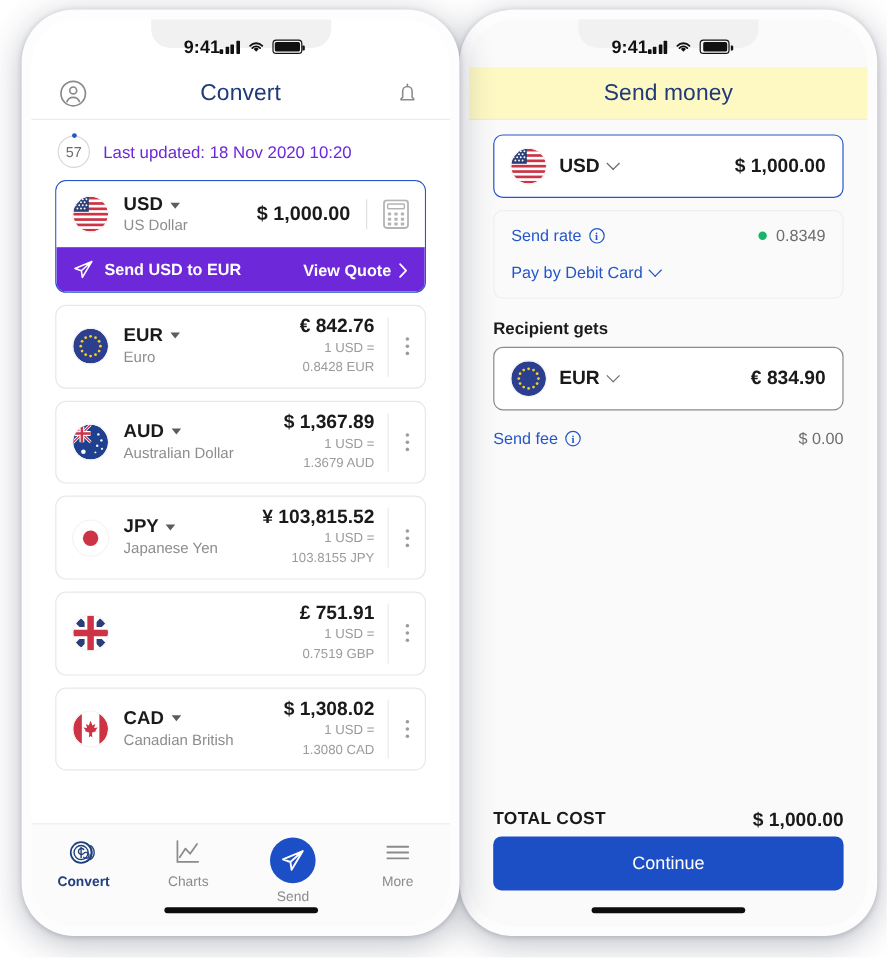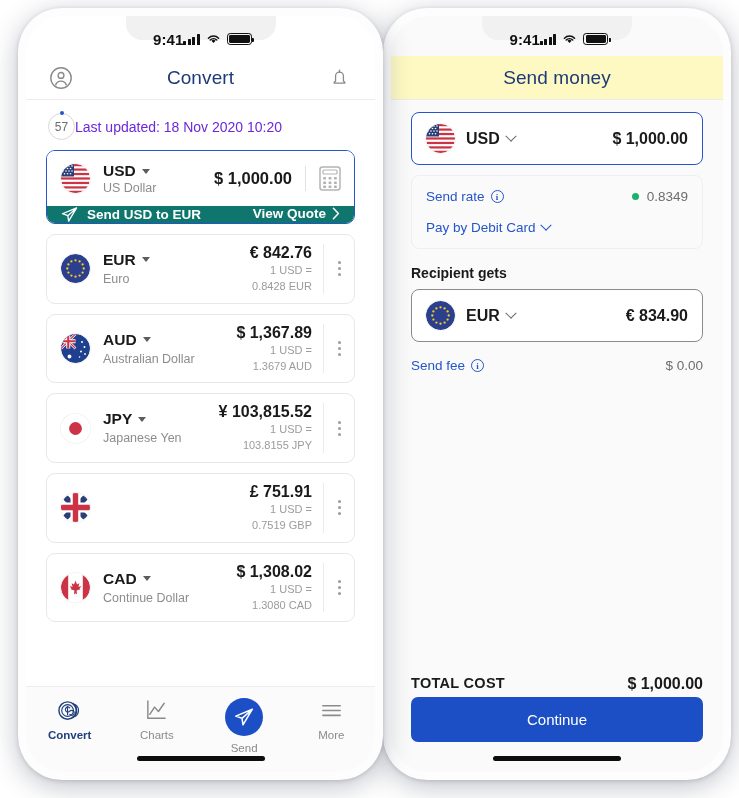--- a/index.html
+++ b/index.html
@@ -73,21 +73,21 @@
   
   .appbar {
     height: 44px; display: flex; align-items: center; justify-content: space-between;
     padding: 0 22px; border-bottom: 1px solid #ececec; background:#fff;
   }
   .appbar-right { background:#fef9c3; }
   .app-title { font-size: 19px; color: #1e3a78; font-weight: 500; letter-spacing:.1px; }
   .icon-btn { width: 26px; height: 26px; display:flex; align-items:center; justify-content:center; }
 
   
-  .updated-row { display:flex; align-items:center; padding: 13px 22px 8px 22px; }
+  .updated-row { display:flex; align-items:center; gap:11px; padding: 13px 22px 8px 22px; }
   .countdown {
     width: 27px; height: 27px; border-radius: 50%;
     border: 1.4px solid #d8d8d8;
     display:flex; align-items:center; justify-content:center;
     font-size: 12px; color: #6d6d6d; position: relative;
   }
   .countdown::before{
     content:""; position:absolute; top:-3px; left:50%; transform:translateX(-50%);
     width:4px; height:4px; border-radius:50%; background:#2455c9;
   }
@@ -102,22 +102,22 @@
     background: #fff;
   }
   .usd-top { display:flex; align-items:center; padding: 11px 0 11px 14px; background:#fff; }
   .usd-amount-wrap {
     margin-left:auto; display:flex; align-items:center;
   }
   .usd-amount { font-size: 16.5px; font-weight: bold; color:#1a1a1a; padding-right: 13px; }
   .calc-sep { width:1px; align-self:stretch; background:#e2e2e2; }
   .calc-btn { padding: 0 13px 0 13px; display:flex; align-items:center; }
   .usd-banner {
-    background:#0f766e; color:#fff; display:flex; align-items:flex-start;
-    padding: 0 14px; font-size: 13.5px; font-weight:600;
+    background:#6d28d9; color:#fff; display:flex; align-items:flex-end;
+    padding: 10px 14px; font-size: 13.5px; font-weight:600;
   }
   .banner-left { display:flex; align-items:center; gap:9px; }
   .banner-right { margin-left:auto; display:flex; align-items:center; gap:6px; }
 
   
   .cur-list { padding: 10px 20px 0 20px; display:flex; flex-direction:column; gap:10px; }
   .cur-row {
     border: 1px solid #e8e8e8; border-radius: 9px; background:#fff;
     display:flex; align-items:center; padding: 9px 0 9px 14px;
     min-height: 62px;
@@ -647,21 +647,21 @@
                 <rect x="21.8" width="7.2" height="29" fill="#cc3344"></rect>
                 <path d="M14.5 7.5 L16 11.5 L18.4 10.3 L17.4 13.7 L20.5 13.2 L18.6 15.6 L19.4 16.2 L15.6 17.6 L16 21.5 L14.5 20.3 L13 21.5 L13.4 17.6 L9.6 16.2 L10.4 15.6 L8.5 13.2 L11.6 13.7 L10.6 10.3 L13 11.5 Z" fill="#cc3344"></path>
               </g>
             </svg>
           </span>
           <span class="cur-names">
             <span class="cur-code">
               <span>CAD</span>
               <span class="caret"></span>
             </span>
-            <span class="cur-name">Continue Dollar</span>
+            <span class="cur-name">Canadian British</span>
           </span>
           <span class="cur-right">
             <span class="cur-vals">
               <span class="cur-amt" style="display:block">$ 1,308.02</span>
               <span class="cur-rate" style="display:block">1 USD =</span>
               <span class="cur-rate" style="display:block">1.3080 CAD</span>
             </span>
             <span class="row-sep"></span>
             <span class="kebab">
                 <span></span>

